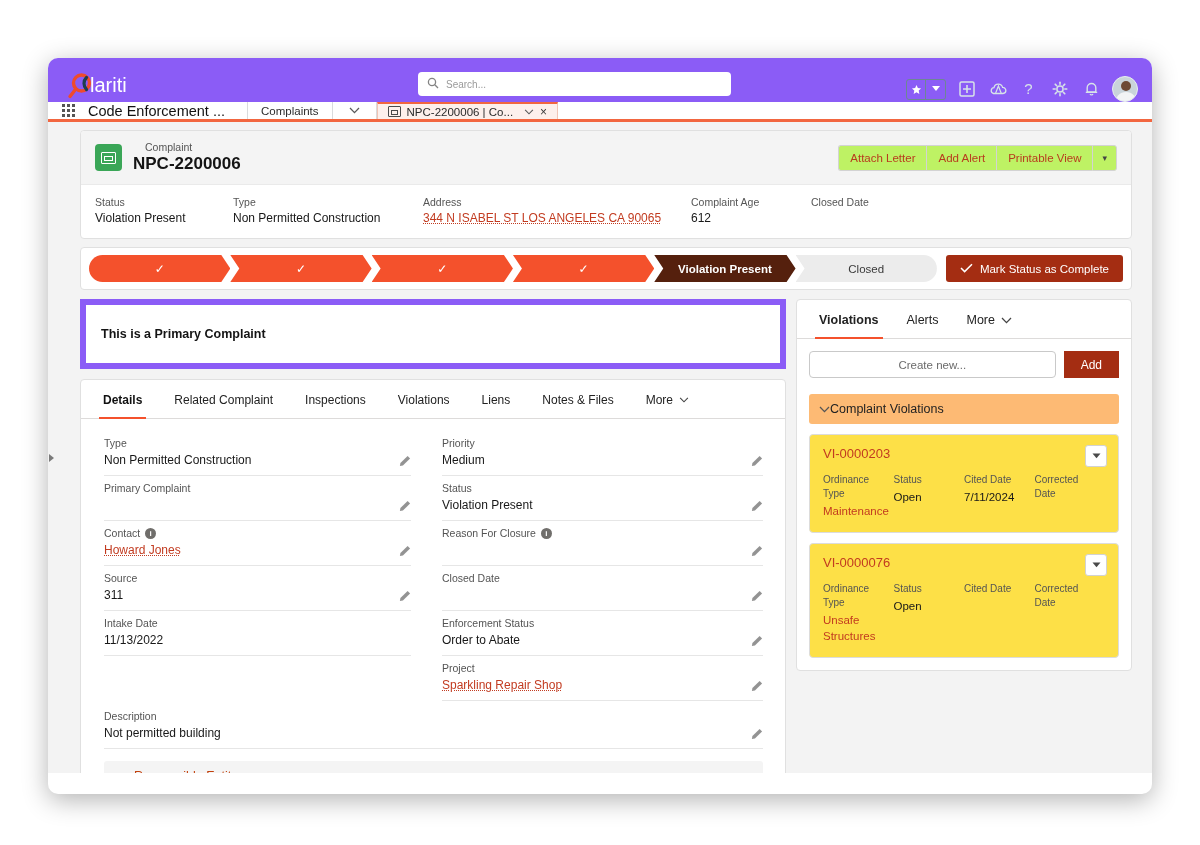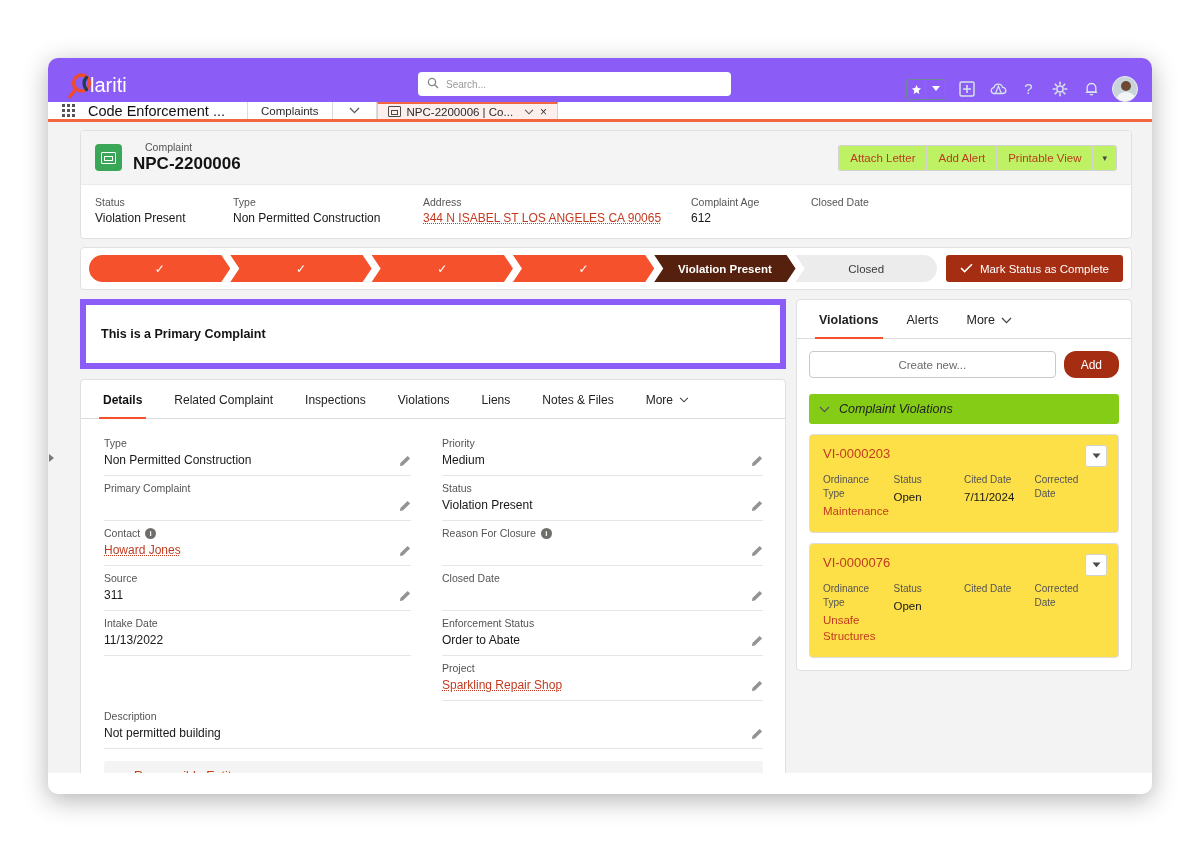--- a/index.html
+++ b/index.html
@@ -256,27 +256,27 @@
   .rp-tab { padding: 13px 14px 11px 14px; font-size: 12.5px; color: #222; position: relative; display:flex; align-items:center; gap:6px;}
   .rp-tab.active { font-weight: bold; }
   .rp-tab.active:after { content:''; position:absolute; left:10px; right:10px; bottom:-1px; height:2.5px; background:#f4512c;}
   .rp-create { display: flex; gap: 8px; padding: 12px 12px 12px 12px; }
   .rp-create .cinput {
     flex: 1; border: 1px solid #c9c9c9; border-radius: 4px; height: 27px;
     display: flex; align-items: center; justify-content: center;
     font-size: 11.5px; color: #6b6b6b; background: #fff;
   }
   .rp-create .addbtn {
-    background: #a42d12; color: #fff; border: none; border-radius: 12px;
+    background: #a42d12; color: #fff; border: none; border-radius: 0;
     font-size: 12px; padding: 0 17px; height: 27px;
     font-family: "Liberation Sans", sans-serif;
   }
   .rp-section {
-    margin: 4px 12px 0 12px; background: #84cc16; border-radius: 3px;
-    padding: 8px 10px; font-size: 12.5px; color: #222; display: flex; align-items: center; gap: 9px; font-style: italic;
+    margin: 4px 12px 0 12px; background: #fdba74; border-radius: 3px;
+    padding: 8px 10px; font-size: 12.5px; color: #222; display: flex; align-items: center; 
   }
   .vcard {
     margin: 10px 12px 0 12px; border: 1px solid #dcdcdc; border-radius: 4px;
     background: #fde047; padding: 11px 13px 13px 13px; position: relative;
   }
   .vcard .vid { font-size: 13px; color: #c23b20; }
   .vcard .menu {
     position: absolute; right: 11px; top: 10px;
     width: 22px; height: 22px; border: 1px solid #d2d2d2; border-radius: 3px;
     display: flex; align-items: center; justify-content: center;

